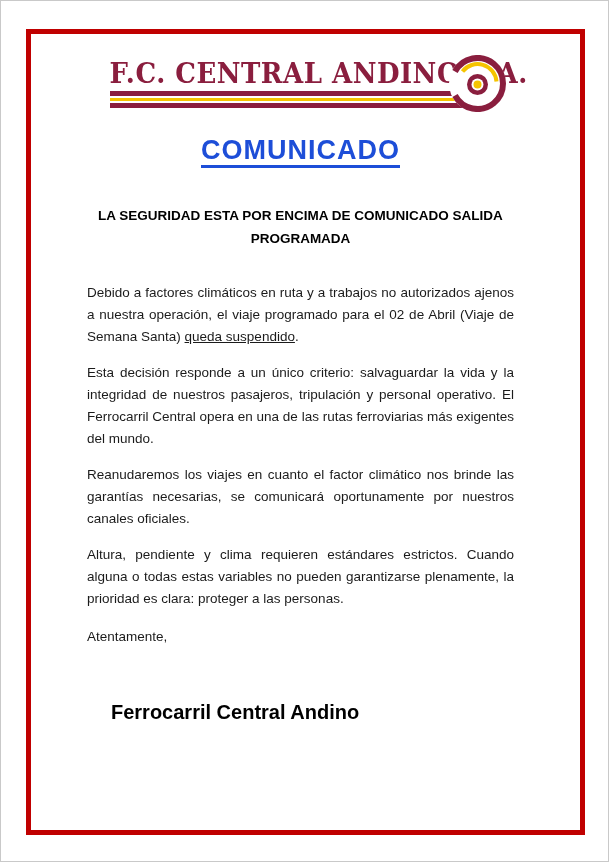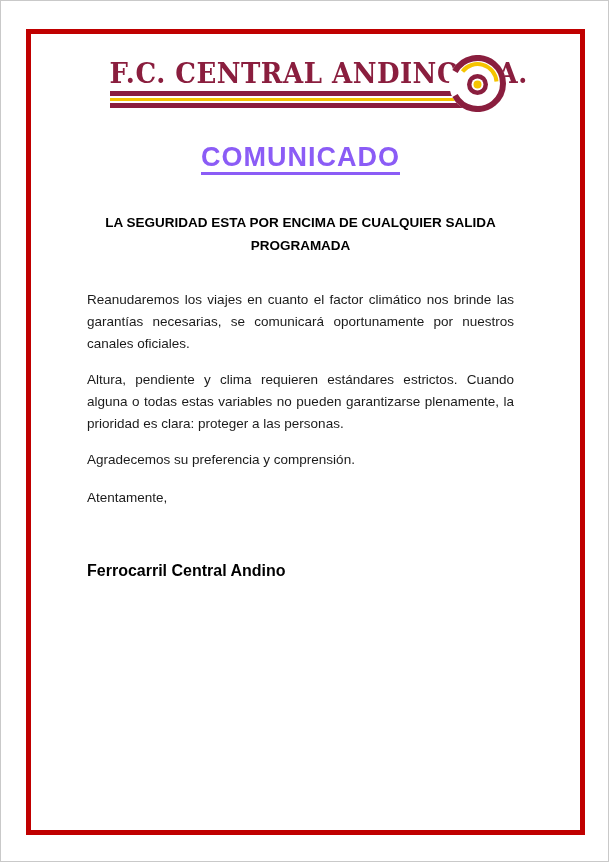--- a/index.html
+++ b/index.html
@@ -47,26 +47,26 @@
   .logo-stripes { margin-top: 3px; width: 368px; }
   .stripe-maroon { height: 5px; background: #8a1e3e; }
   .stripe-yellow { height: 3px; background: #f5c400; margin: 2px 0; }
   .logo-mark {
     position: absolute;
     top: -3px; right: -14px;
     width: 57px; height: 57px;
   }
   
   .doc-title {
-    margin-top: 34px;
+    margin-top: 27px;
     text-align: center;
     font-size: 27px;
     font-weight: bold;
     letter-spacing: 1px;
-    color: #8b5cf6;
+    color: #1d4ed8;
     text-decoration: underline;
     text-decoration-thickness: 3px;
     text-underline-offset: 6px;
   }
   .doc-subtitle {
     margin: 38px auto 0 auto;
     max-width: 446px;
     text-align: center;
     font-size: 13.5px;
     font-weight: bold;
@@ -80,23 +80,24 @@
     font-size: 13.5px;
     line-height: 22px;
     text-align: justify;
     color: #1b1b1b;
   }
   .u { text-decoration: underline; }
   .closing-line { margin-top: 2px; }
   .salutation { margin-top: 16px; font-size: 13.5px; line-height: 22px; }
   .signature {
     margin-top: 53px;
-    font-size: 16px;
+    font-size: 20px;
     font-weight: bold;
     color: #000000;
+    margin-left: 24px;
   }
 </style>
 </head>
 <body>
 
 <div class="page">
   <div class="red-frame"></div>
 
   <div class="content">
 
@@ -112,29 +113,30 @@
         <path d="M 6 16.5 A 25.5 25.5 0 1 1 6 40.5" fill="none" stroke="#8a1e3e" stroke-width="6"></path>
         <path d="M 13.5 16.5 A 19 19 0 0 1 47.5 26.5" fill="none" stroke="#f5c400" stroke-width="4"></path>
         <circle cx="28.5" cy="29.5" r="10.5" fill="#8a1e3e"></circle>
         <circle cx="28.5" cy="29.5" r="6" fill="#ffffff"></circle>
         <circle cx="28.5" cy="29.5" r="4" fill="#f5c400"></circle>
       </svg>
     </div>
 
     <div class="doc-title">COMUNICADO</div>
 
-    <div class="doc-subtitle">LA SEGURIDAD ESTA POR ENCIMA DE CUALQUIER SALIDA PROGRAMADA</div>
+    <div class="doc-subtitle">LA SEGURIDAD ESTA POR ENCIMA DE COMUNICADO SALIDA PROGRAMADA</div>
 
     <div class="body-text">
+      <p><span>Debido a factores climáticos en ruta y a trabajos no autorizados ajenos a nuestra operación, el viaje programado para el 02 de Abril (Viaje de Semana Santa) </span><span class="u">queda suspendido</span><span>.</span></p>
 
+      <p>Esta decisión responde a un único criterio: salvaguardar la vida y la integridad de nuestros pasajeros, tripulación y personal operativo. El Ferrocarril Central opera en una de las rutas ferroviarias más exigentes del mundo.</p>
 
       <p>Reanudaremos los viajes en cuanto el factor climático nos brinde las garantías necesarias, se comunicará oportunamente por nuestros canales oficiales.</p>
 
       <p>Altura, pendiente y clima requieren estándares estrictos. Cuando alguna o todas estas variables no pueden garantizarse plenamente, la prioridad es clara: proteger a las personas.</p>
 
-      <p class="closing-line">Agradecemos su preferencia y comprensión.</p>
 
       <div class="salutation">Atentamente,</div>
 
       <div class="signature">Ferrocarril Central Andino</div>
     </div>
   </div>
 </div>
 
 </body></html>

